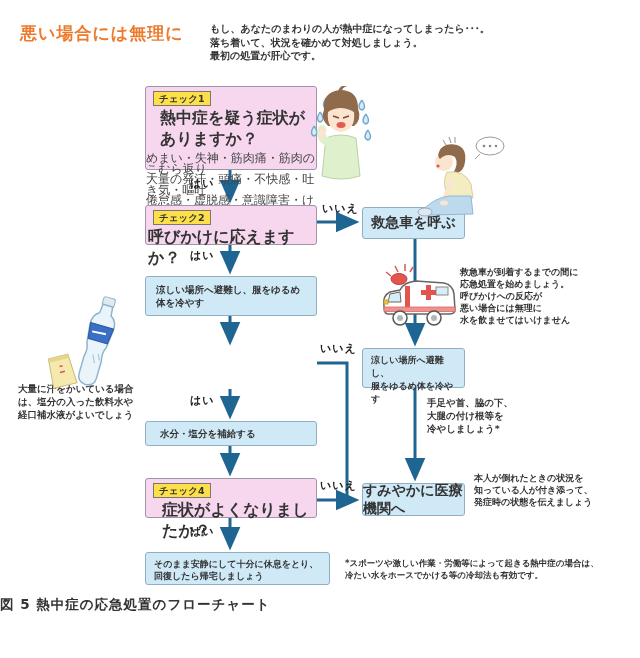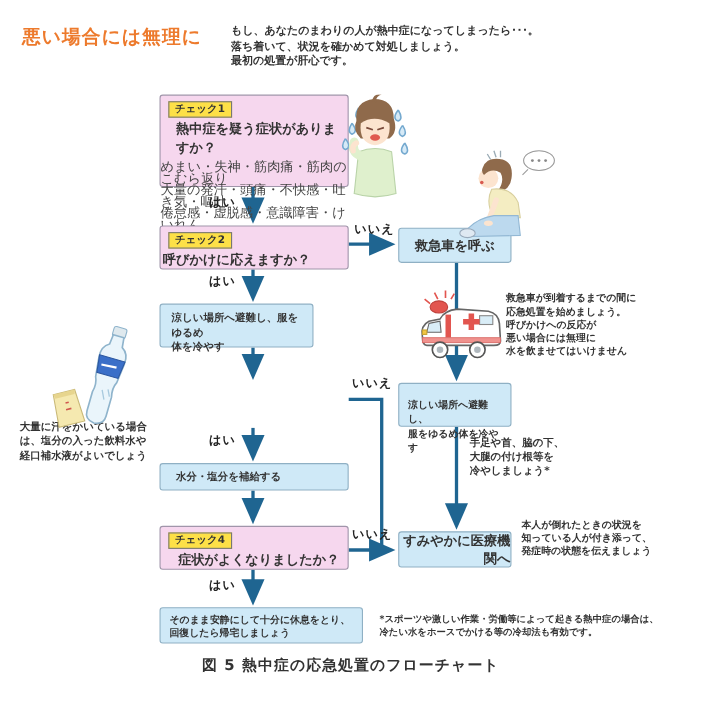--- a/index.html
+++ b/index.html
@@ -6,31 +6,31 @@
   .stage{position:relative;width:640px;height:658px;background:#ffffff;
          font-family:"DejaVu Sans",sans-serif;color:#333;overflow:hidden}
   .abs{position:absolute}
   .title{left:20px;top:22px;font-size:17px;font-weight:bold;color:#ed7a2c;letter-spacing:1px}
   .intro{left:210px;top:22px;width:310px;font-size:10px;font-weight:bold;line-height:13.5px;white-space:pre-line}
   .box{position:absolute;box-sizing:border-box;border-radius:3px}
   .pink{background:#f6d7ee;border:1px solid #a095aa}
   .blue{background:#cfe9f7;border:1px solid #8fb0c4}
   .chip{display:inline-block;background:#fde047;border:1px solid #777;padding:0 5px;
         font-size:9.5px;font-weight:bold;line-height:13px;margin:4px 0 0 7px;color:#333}
-  .q{font-size:12px;font-weight:bold;padding:2px 6px 0 14px;white-space:pre-line}
+  .q{font-size:16px;font-weight:bold;padding:2px 6px 0 14px;white-space:pre-line}
   .details{font-size:12px;text-align:left;line-height:10.5px;white-space:pre-line;padding-top:3px;color:#444}
   .bl{font-size:9.5px;font-weight:bold;line-height:13px;white-space:pre-line;padding:6px 6px 0 10px}
   .bl-sm{font-size:9px;font-weight:bold;line-height:12px;white-space:pre-line;padding:5px 6px 0 8px}
-  .centerbox{display:flex;align-items:center;justify-content:center;text-align:right;
-             font-size:12px;font-weight:bold}
+  .centerbox{display:flex;align-items:center;justify-content:center;text-align:left;
+             font-size:14px;font-weight:bold}
   .elabel{position:absolute;font-size:11px;font-weight:bold;color:#222;letter-spacing:1px}
   .note{position:absolute;font-size:9px;font-weight:600;line-height:12px;white-space:pre-line;color:#333}
   .note-lg{font-size:9.5px;line-height:13px}
   .footnote{position:absolute;font-size:8.5px;font-weight:600;line-height:12px;white-space:pre-line;color:#333}
-  .caption{position:absolute;left:8px;top:596px;width:622px;text-align:center;
+  .caption{position:absolute;left:0;top:596px;width:622px;
            font-size:13.5px;font-weight:bold;color:#333;letter-spacing:1px}
   svg.arrows{position:absolute;left:0;top:0;pointer-events:none}
 </style>
 </head>
 <body>
 
 <div class="stage">
 
   <div class="abs title">悪い場合には無理に</div>
   <div class="abs intro">もし、あなたのまわりの人が熱中症になってしまったら･･･。
@@ -69,28 +69,28 @@
 
   <div class="box pink" style="left:145px;top:205px;width:172px;height:40px">
     <span class="chip">チェック2</span>
     <div class="q" style="padding-left:2px">呼びかけに応えますか？</div>
   </div>
 
   <div class="box blue centerbox" style="left:362px;top:207px;width:103px;height:32px">
     <span>救急車を呼ぶ</span>
   </div>
 
-  <div class="box blue" style="left:145px;top:276px;width:140px;height:40px">
+  <div class="box blue" style="left:145px;top:276px;width:172px;height:40px">
     <div class="bl">涼しい場所へ避難し、服をゆるめ
 体を冷やす</div>
   </div>
 
 
   <div class="box blue" style="left:362px;top:348px;width:103px;height:40px">
-    <div class="bl" style="padding:14px 4px 0 8px;font-size:9px">涼しい場所へ避難し、
+    <div class="bl" style="padding:5px 4px 0 8px;font-size:9px">涼しい場所へ避難し、
 服をゆるめ体を冷やす</div>
   </div>
 
   <div class="box blue" style="left:145px;top:421px;width:172px;height:25px">
     <div class="bl" style="padding:5px 6px 0 14px">水分・塩分を補給する</div>
   </div>
 
   <div class="box pink" style="left:145px;top:478px;width:172px;height:40px">
     <span class="chip">チェック4</span>
     <div class="q" style="padding-left:16px">症状がよくなりましたか？</div>

